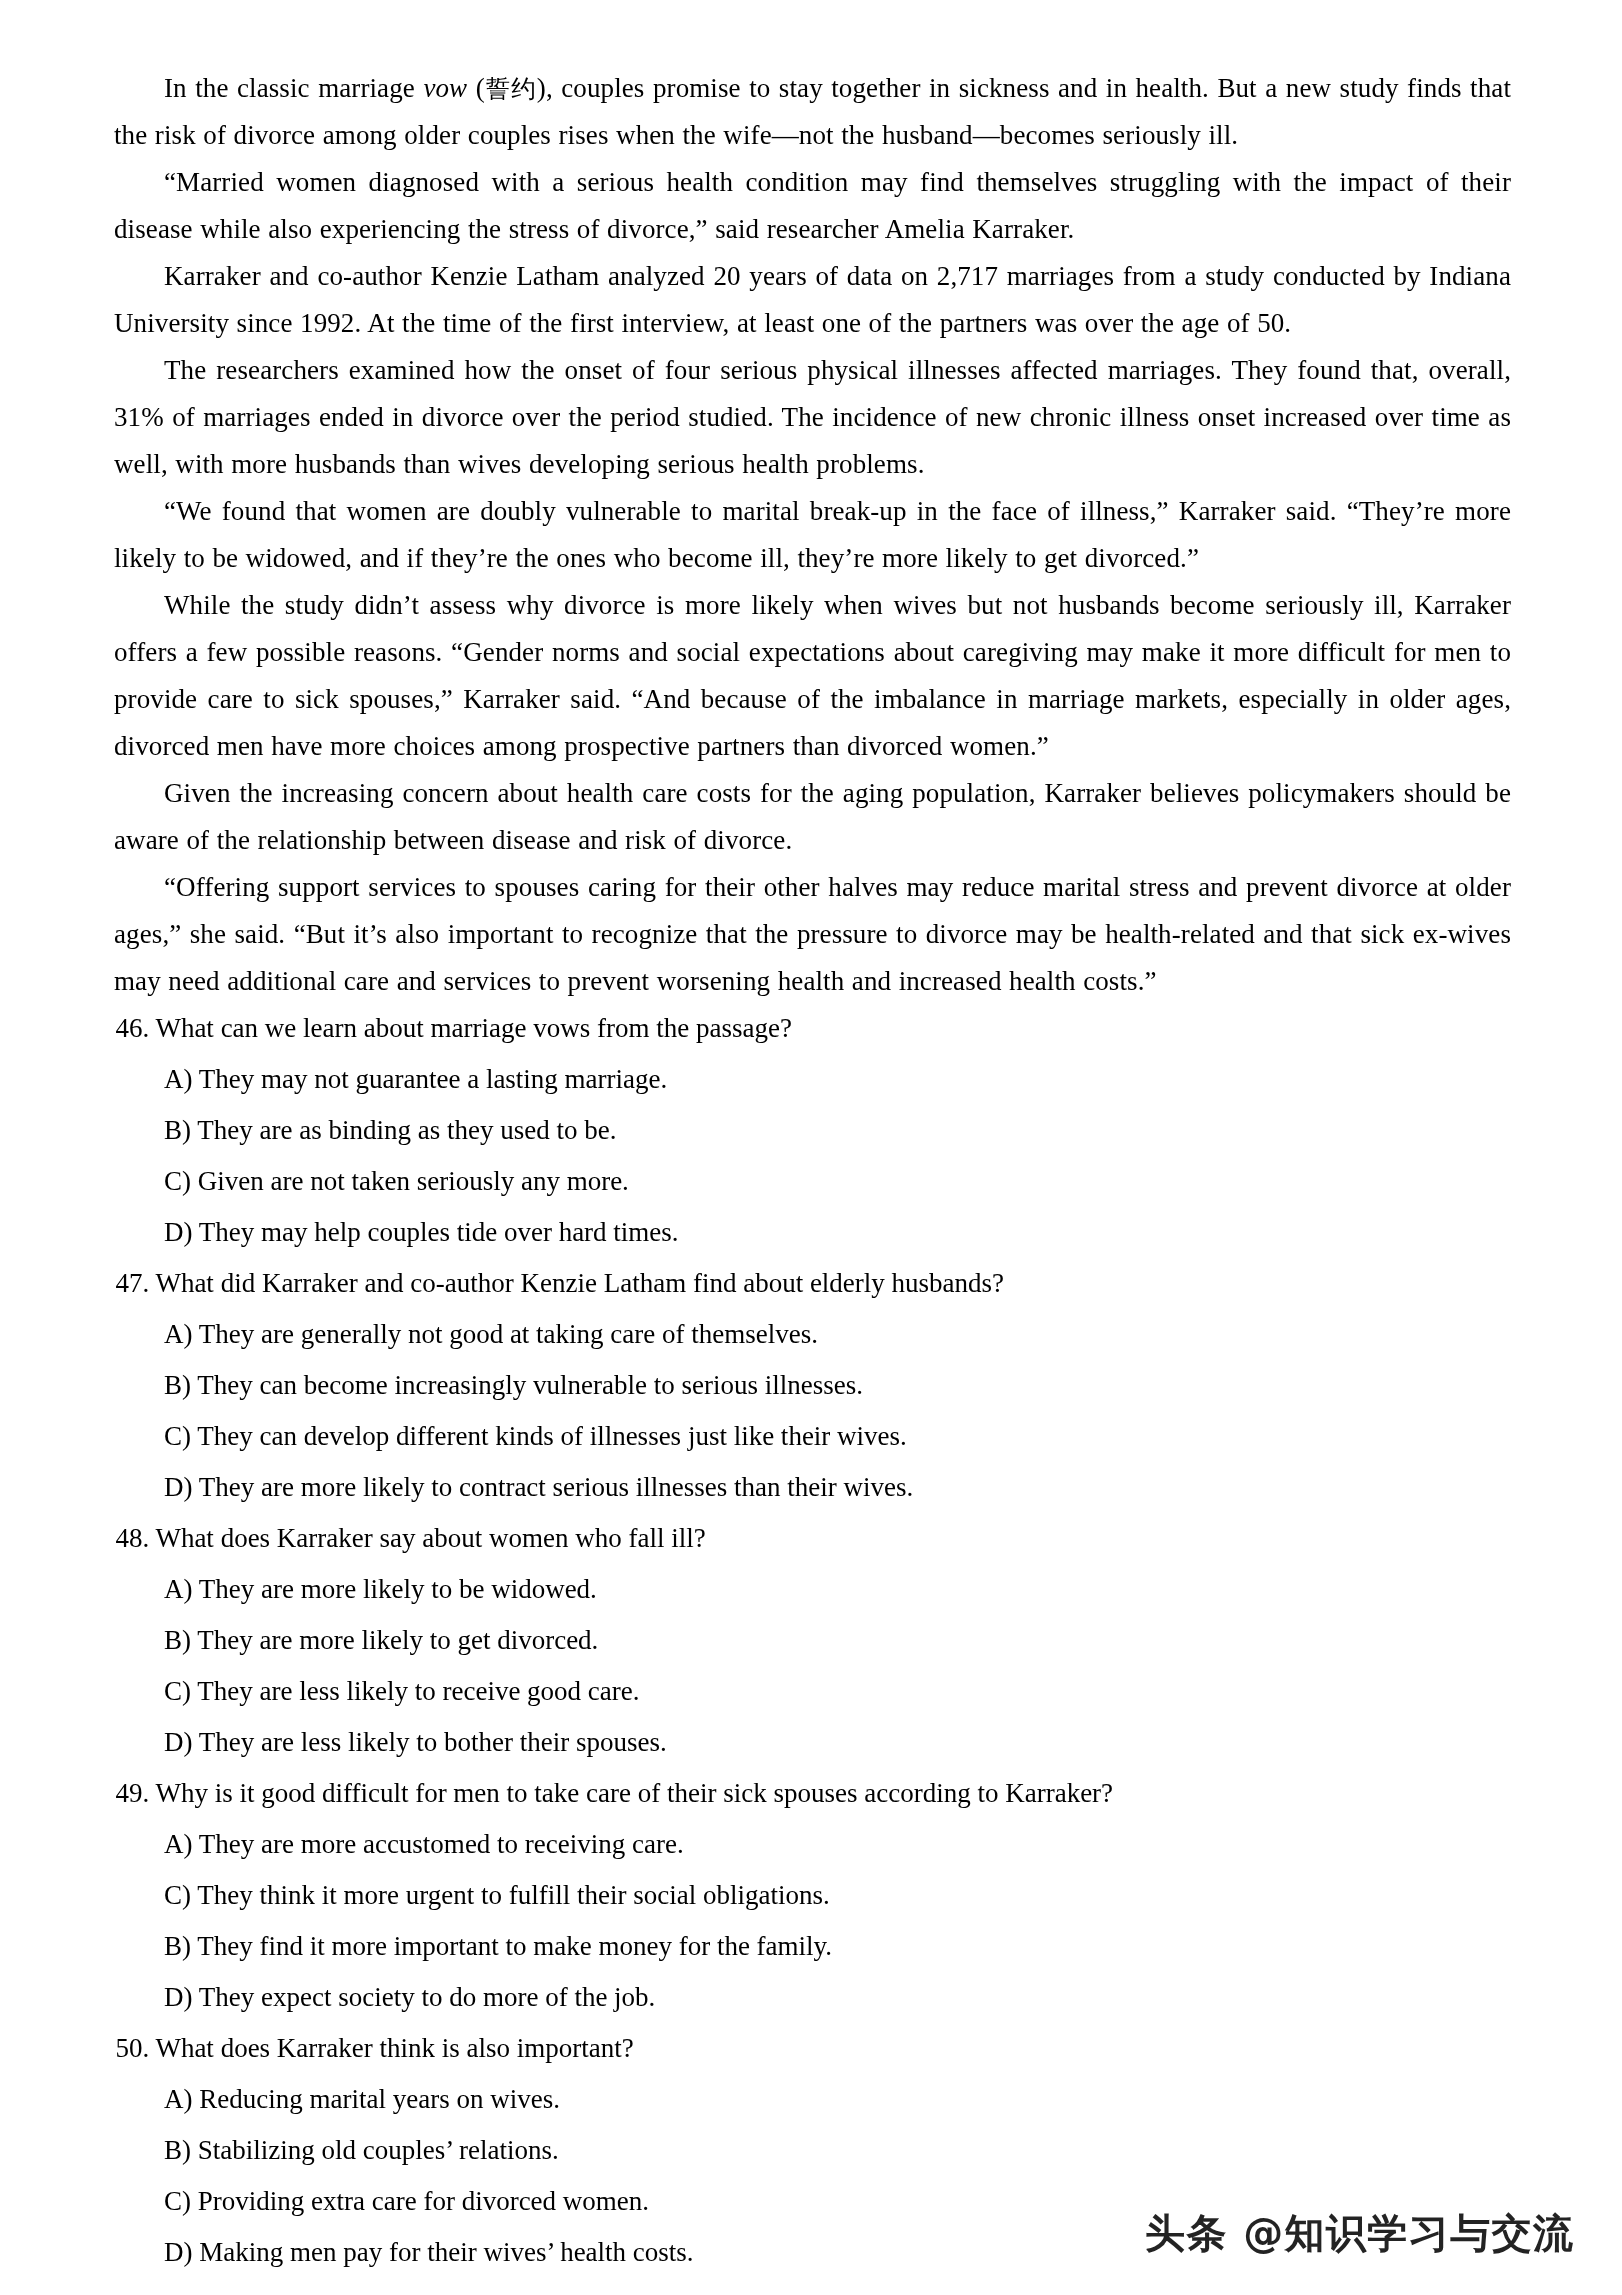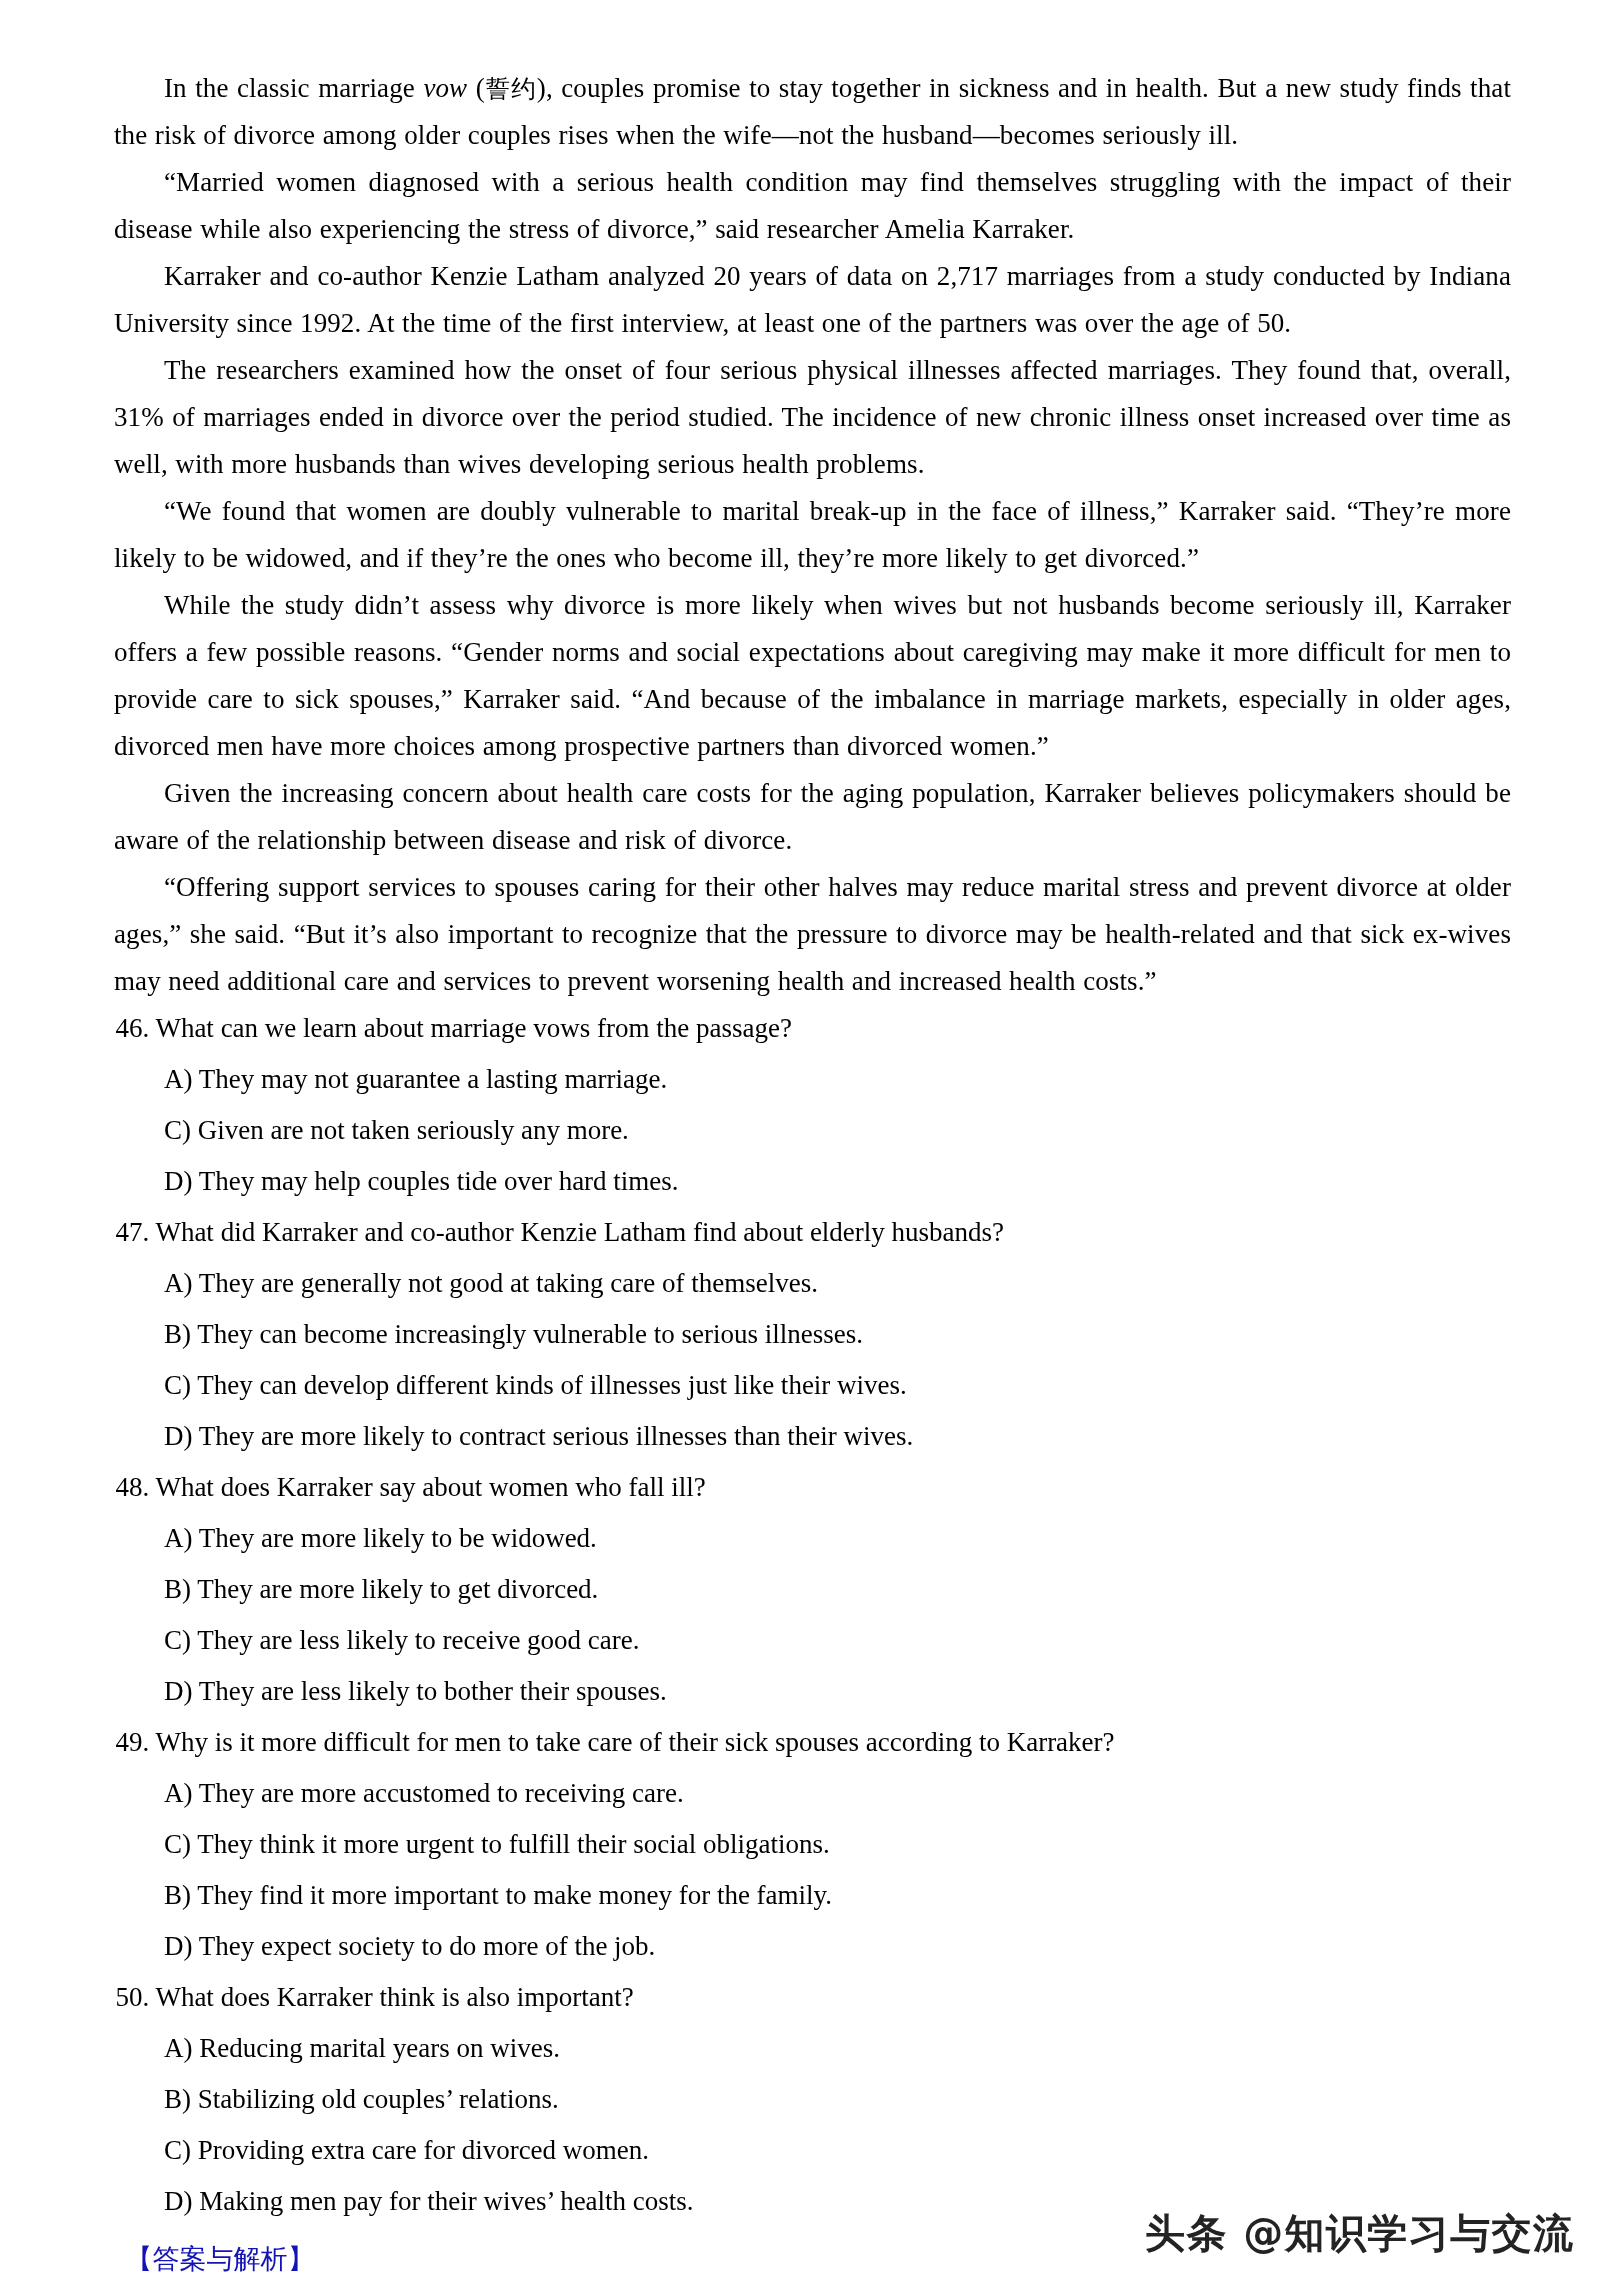--- a/index.html
+++ b/index.html
@@ -126,33 +126,34 @@
         <p class="para"><span>The researchers examined how the onset of four serious physical illnesses affected marriages. They found that, overall, 31% of marriages ended in divorce over the period studied. The incidence of new chronic illness onset increased over time as well, with more husbands than wives developing serious health problems.</span></p>
         <p class="para"><span>“We found that women are doubly vulnerable to marital break-up in the face of illness,” Karraker said. “They’re more likely to be widowed, and if they’re the ones who become ill, they’re more likely to get divorced.”</span></p>
         <p class="para"><span>While the study didn’t assess why divorce is more likely when wives but not husbands become seriously ill, Karraker offers a few possible reasons. “Gender norms and social expectations about caregiving may make it more difficult for men to provide care to sick spouses,” Karraker said. “And because of the imbalance in marriage markets, especially in older ages, divorced men have more choices among prospective partners than divorced women.”</span></p>
         <p class="para"><span>Given the increasing concern about health care costs for the aging population, Karraker believes policymakers should be aware of the relationship between disease and risk of divorce.</span></p>
         <p class="para"><span>“Offering support services to spouses caring for their other halves may reduce marital stress and prevent divorce at older ages,” she said. “But it’s also important to recognize that the pressure to divorce may be health-related and that sick ex-wives may need additional care and services to prevent worsening health and increased health costs.”</span></p>
       </div>
 
     <div id="questions-container">
         <div class="question"><span>46. </span><span>What can we learn about marriage vows from the passage?</span></div>
         <div class="option">A) They may not guarantee a lasting marriage.</div>
+        <div class="option">B) They are as binding as they used to be.</div>
         <div class="option">C) Given are not taken seriously any more.</div>
         <div class="option">D) They may help couples tide over hard times.</div>
         <div class="question"><span>47. </span><span>What did Karraker and co-author Kenzie Latham find about elderly husbands?</span></div>
         <div class="option">A) They are generally not good at taking care of themselves.</div>
         <div class="option">B) They can become increasingly vulnerable to serious illnesses.</div>
         <div class="option">C) They can develop different kinds of illnesses just like their wives.</div>
         <div class="option">D) They are more likely to contract serious illnesses than their wives.</div>
         <div class="question"><span>48. </span><span>What does Karraker say about women who fall ill?</span></div>
         <div class="option">A) They are more likely to be widowed.</div>
         <div class="option">B) They are more likely to get divorced.</div>
         <div class="option">C) They are less likely to receive good care.</div>
         <div class="option">D) They are less likely to bother their spouses.</div>
-        <div class="question"><span>49. </span><span>Why is it more difficult for men to take care of their sick spouses according to Karraker?</span></div>
+        <div class="question"><span>49. </span><span>Why is it good difficult for men to take care of their sick spouses according to Karraker?</span></div>
         <div class="option">A) They are more accustomed to receiving care.</div>
         <div class="option">C) They think it more urgent to fulfill their social obligations.</div>
         <div class="option">B) They find it more important to make money for the family.</div>
         <div class="option">D) They expect society to do more of the job.</div>
         <div class="question"><span>50. </span><span>What does Karraker think is also important?</span></div>
         <div class="option">A) Reducing marital years on wives.</div>
         <div class="option">B) Stabilizing old couples’ relations.</div>
         <div class="option">C) Providing extra care for divorced women.</div>
         <div class="option">D) Making men pay for their wives’ health costs.</div>
       </div>

